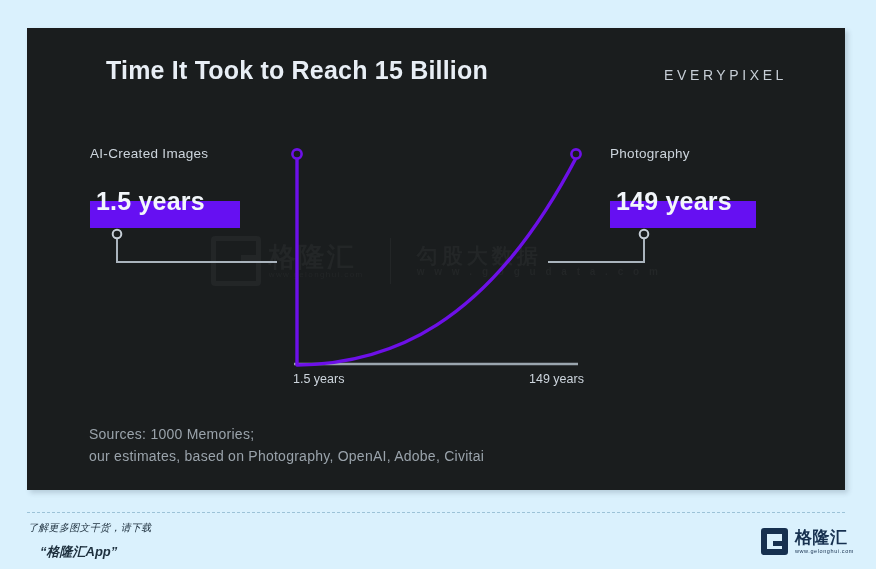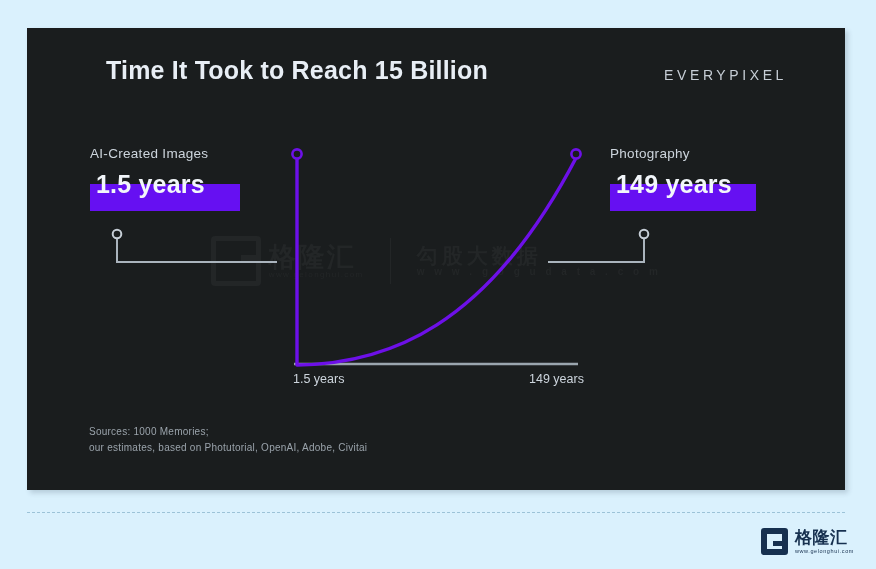--- a/index.html
+++ b/index.html
@@ -129,21 +129,21 @@
     top: 118px;
   }
   .stat-left  { left: 63px;  }
   .stat-right { left: 583px; }
 
   .stat-label {
     font-size: 13.5px;
     color: #cdd5dd;
     letter-spacing: 0.3px;
     white-space: nowrap;
-    margin-bottom: 9px;
+    margin-bottom: 26px;
   }
   .stat-value-wrap {
     position: relative;
     display: inline-block;
     padding: 0 6px;
   }
   .stat-band {
     position: absolute;
     left: 0;
     top: 14px;
@@ -168,21 +168,21 @@
     top: 0;
     width: 818px;
     height: 462px;
   }
 
   
   .sources {
     position: absolute;
     left: 62px;
     top: 396px;
-    font-size: 10px;
+    font-size: 14px;
     line-height: 1.55;
     color: #9aa3ab;
     letter-spacing: 0.25px;
   }
 
   
   .footer-sep {
     position: absolute;
     left: 27px;
     top: 512px;
@@ -312,26 +312,30 @@
 
       <path d="M 270 337 C 360 336, 460 300, 549 130" fill="none" stroke="#6d10e8" stroke-width="3.4" stroke-linecap="round"></path>
       <circle cx="549" cy="126" r="4.6" fill="#1a1d1e" stroke="#6d10e8" stroke-width="2.6"></circle>
 
       <text x="266" y="355" fill="#cdd5dd" font-size="12.5" font-family="Liberation Sans, sans-serif">1.5 years</text>
       <text x="502" y="355" fill="#cdd5dd" font-size="12.5" font-family="Liberation Sans, sans-serif">149 years</text>
     </svg>
 
     <div class="sources">
       <div>Sources: 1000 Memories;</div>
-      <div>our estimates, based on Photutorial, OpenAI, Adobe, Civitai</div>
+      <div>our estimates, based on Photography, OpenAI, Adobe, Civitai</div>
     </div>
   </div>
 
   <div class="footer-sep"></div>
 
+  <div class="footer-text">
+    <div class="footer-line1">了解更多图文干货，请下载</div>
+    <div class="footer-line2">“格隆汇App”</div>
+  </div>
 
   <div class="footer-logo">
     <div class="fl-g"></div>
     <div class="fl-txt">
       <span class="fl-main">格隆汇</span>
       <span class="fl-sub">www.gelonghui.com</span>
     </div>
   </div>
 
 </div>

